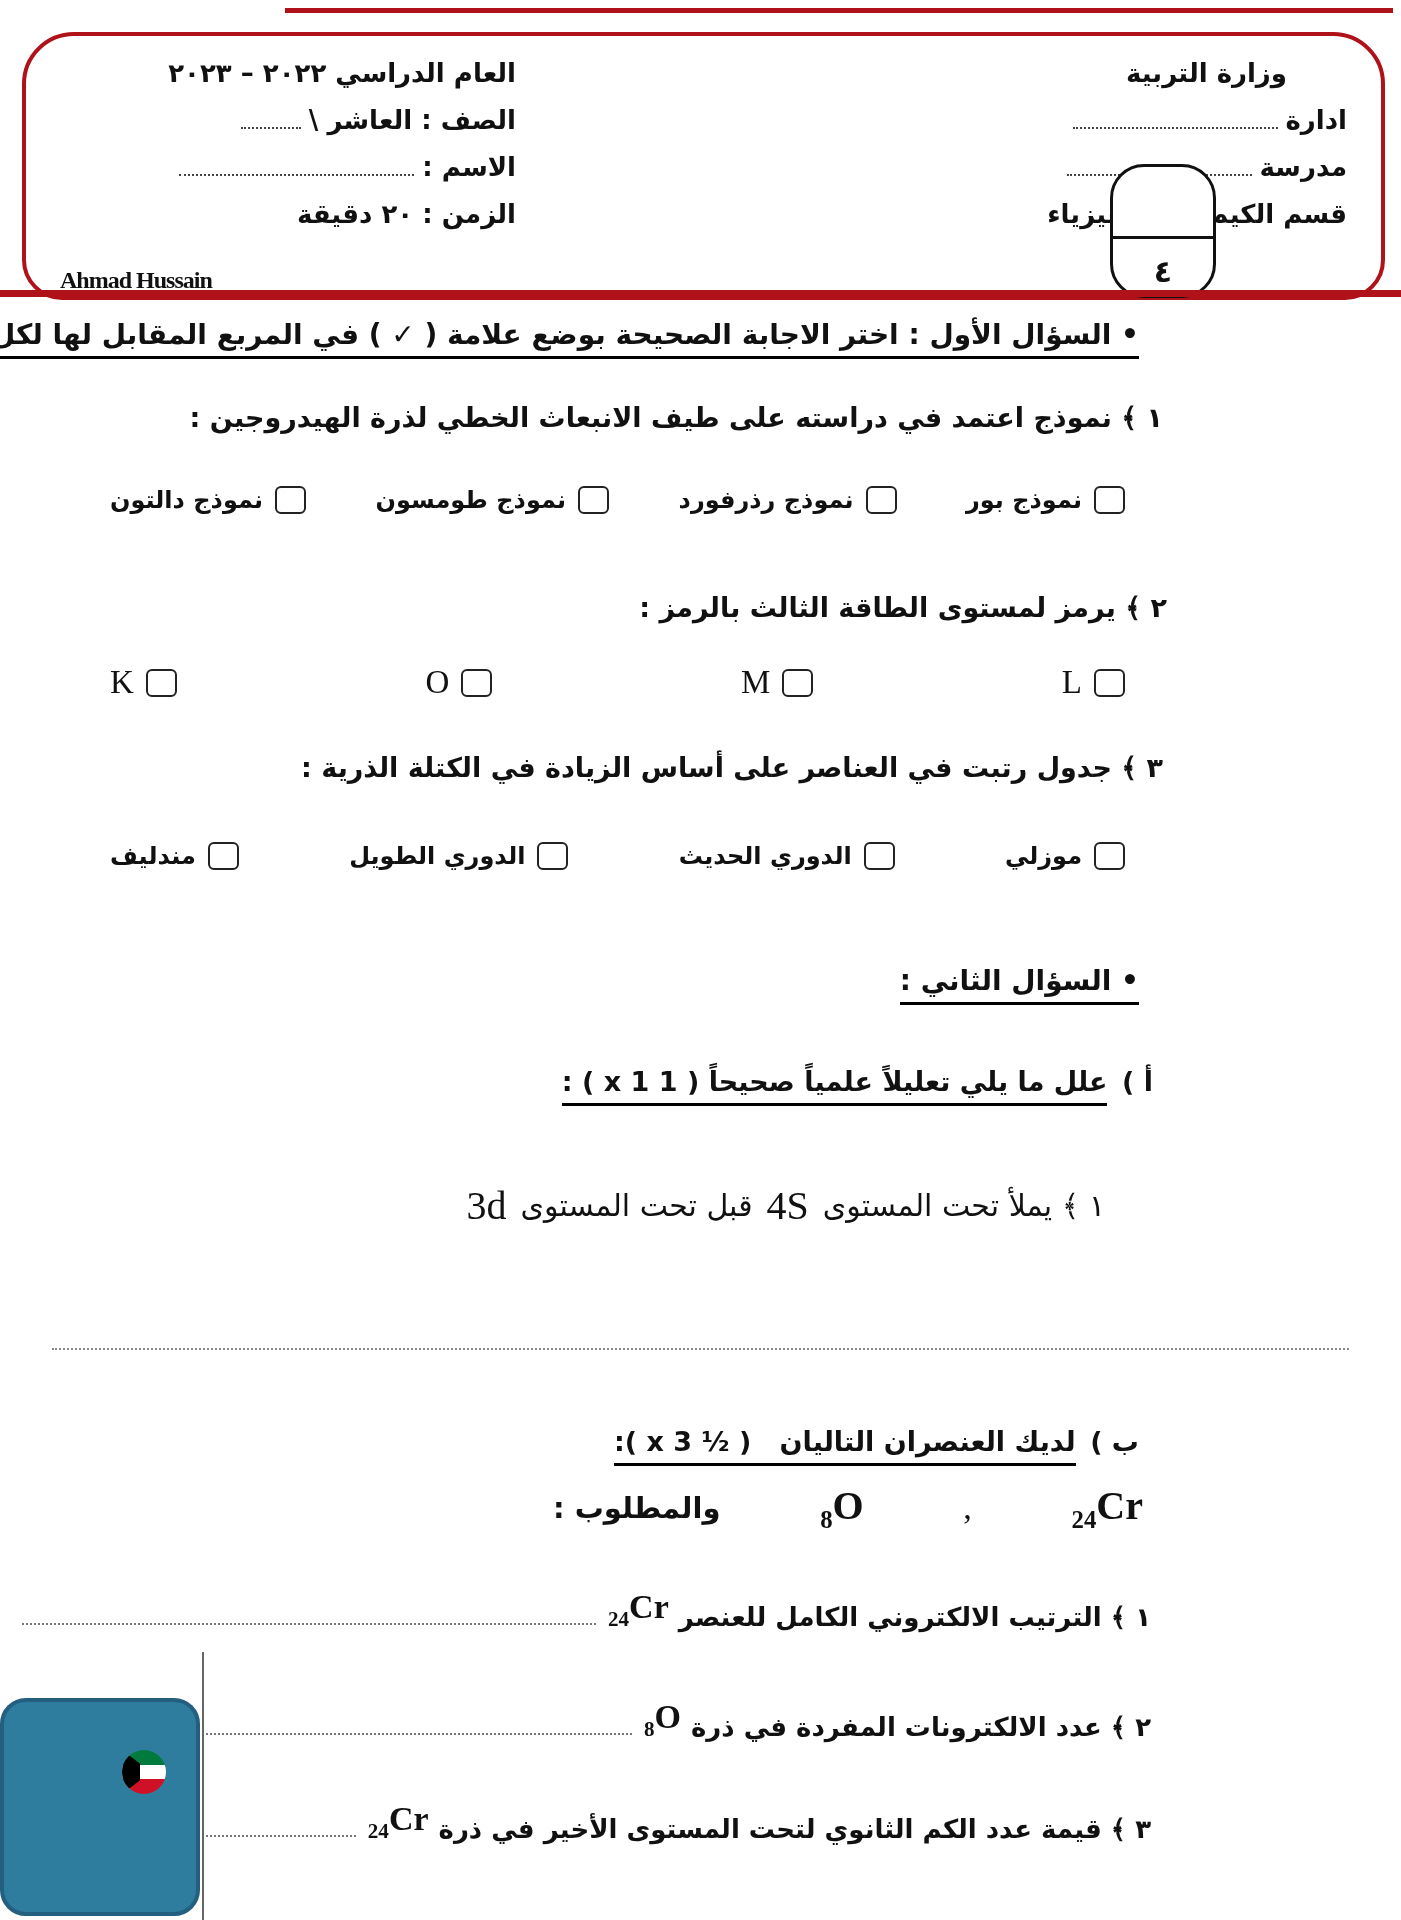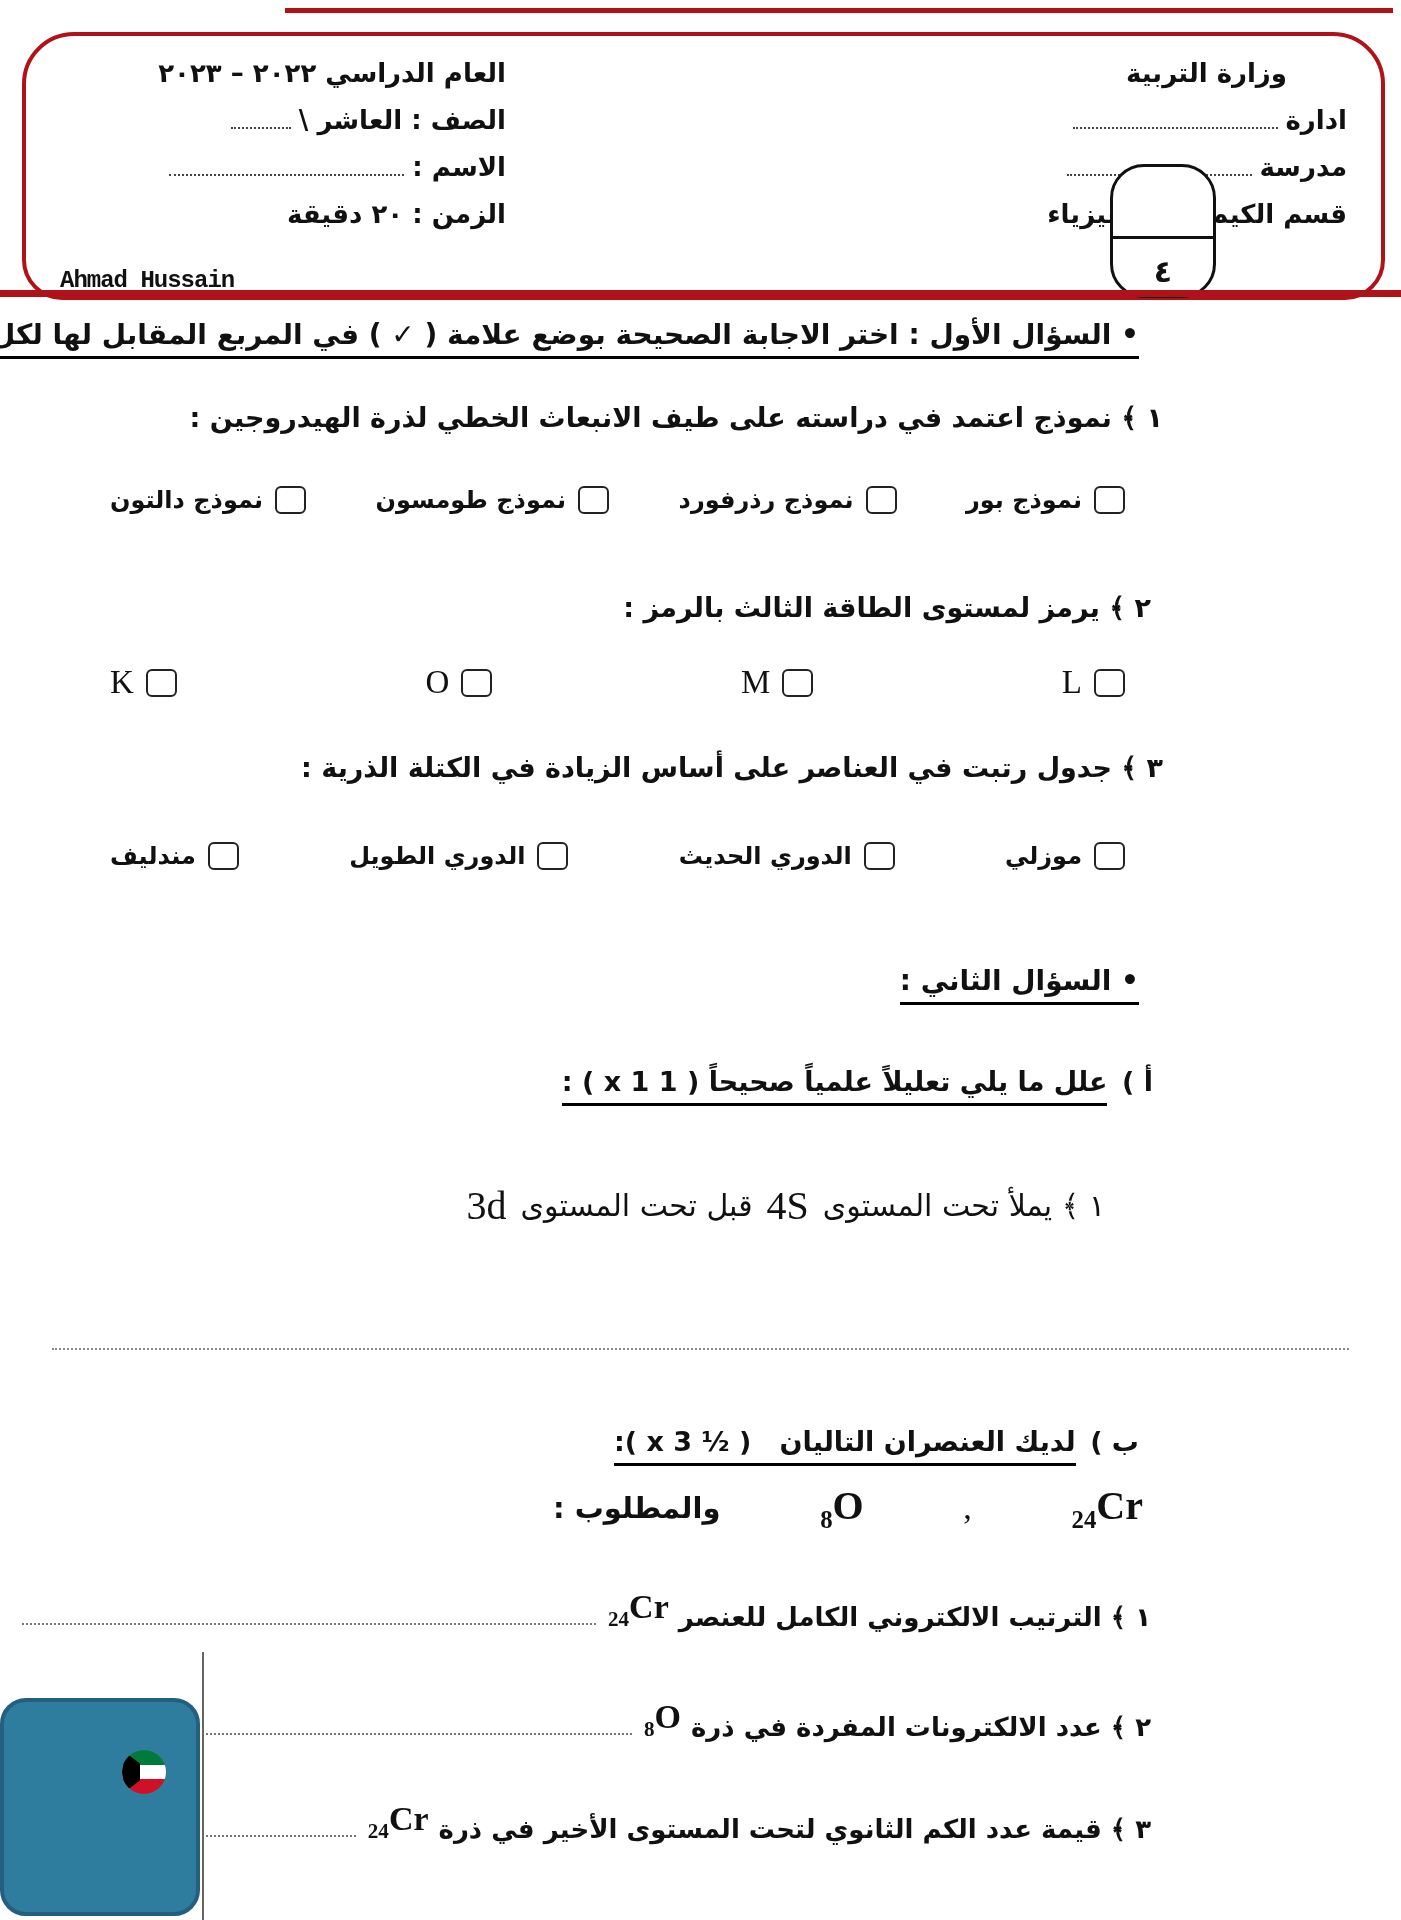--- a/index.html
+++ b/index.html
@@ -11,40 +11,40 @@
   .topline{position:absolute;top:8px;left:285px;right:8px;height:5px;background:#b01219;}
   
   .header-box{
     position:absolute;top:32px;left:22px;right:16px;height:260px;
     border:4px solid #b01219;border-radius:52px 52px 40px 40px;background:#fff;
   }
   .bottomline{position:absolute;top:290px;left:0;right:0;height:7px;background:#b01219;}
   .hcol{position:absolute;top:22px;font-weight:bold;font-size:26px;}
   .hcol-right{right:34px;width:420px;}
   .hcol-mid{right:470px;width:430px;text-align:center;}
-  .hcol-left{left:30px;width:450px;text-align:right;}
+  .hcol-left{left:40px;width:450px;text-align:right;}
   .hrow{height:47px;display:flex;align-items:flex-start;white-space:nowrap;}
   .hrow .lbl{margin-left:8px;}
   .dotfill{display:inline-block;border-bottom:2px dotted #444;height:22px;}
   .dot-admin{width:205px;}
   .dot-school{width:185px;}
   .dot-class{width:60px;}
   .dot-name{width:235px;}
   .hrow-center{justify-content:center;}
   .indent1{padding-right:60px;}
   
   .grade-badge{
     position:absolute;top:128px;right:165px;width:100px;height:128px;
     border:3px solid #111;border-radius:34px;background:#fff;
   }
   .grade-divider{position:absolute;top:54%;left:0;right:0;height:0;border-top:3px solid #111;}
   .grade-num{position:absolute;bottom:6px;left:0;right:0;text-align:center;font-size:30px;font-weight:bold;}
   .signature{
     position:absolute;left:34px;bottom:2px;
-    font-family:Liberation Mono, monospace;font-weight:bold;font-size:24px;
+    font-family:Liberation Serif, serif;font-weight:bold;font-size:24px;
     letter-spacing:-1px;direction:ltr;
   }
   
   .line{position:absolute;white-space:nowrap;font-weight:bold;font-size:27px;}
   .heavy{font-weight:bold;font-size:28px;}
   .uline{border-bottom:3px solid #000;padding-bottom:5px;}
   
   .opts{position:absolute;right:276px;left:110px;display:flex;justify-content:space-between;align-items:center;direction:rtl;}
   .opt{display:flex;align-items:center;gap:12px;}
   .checkbox{width:27px;height:24px;border:2px solid #222;border-radius:6px;background:#fff;display:inline-block;}
@@ -142,21 +142,21 @@
     <div class="opt">
       <span class="checkbox"></span>
       <span class="opt-label">نموذج طومسون</span>
     </div>
     <div class="opt">
       <span class="checkbox"></span>
       <span class="opt-label">نموذج دالتون</span>
     </div>
   </div>
 
-  <div class="line" style="top:592px;right:250px;">٢ ﴾ يرمز لمستوى الطاقة الثالث بالرمز :</div>
+  <div class="line" style="top:592px;right:234px;">٢ ﴾ يرمز لمستوى الطاقة الثالث بالرمز :</div>
   <div class="opts opt-latin" style="top:664px;">
     <div class="opt">
       <span class="checkbox"></span>
       <span class="opt-label">L</span>
     </div>
     <div class="opt">
       <span class="checkbox"></span>
       <span class="opt-label">M</span>
     </div>
     <div class="opt">

